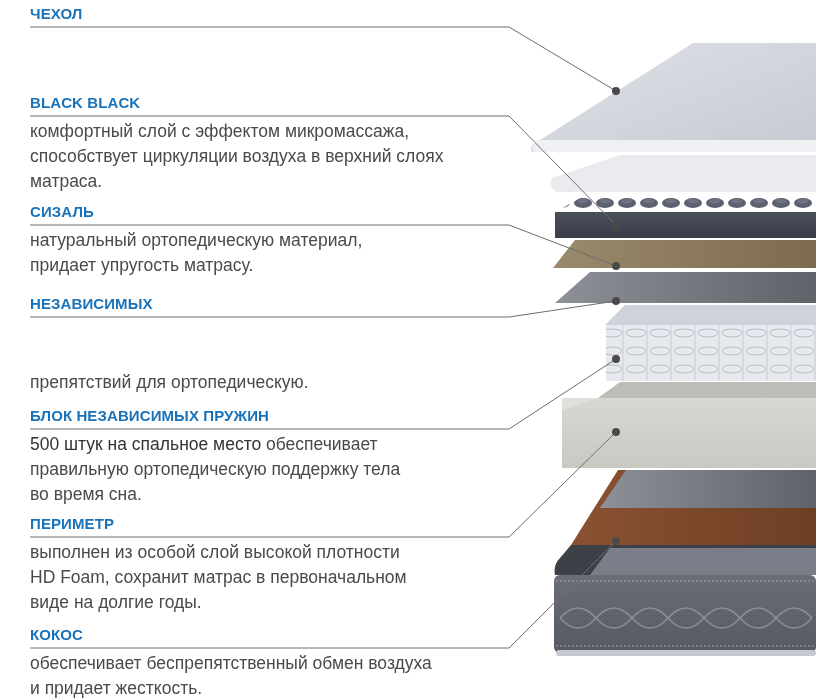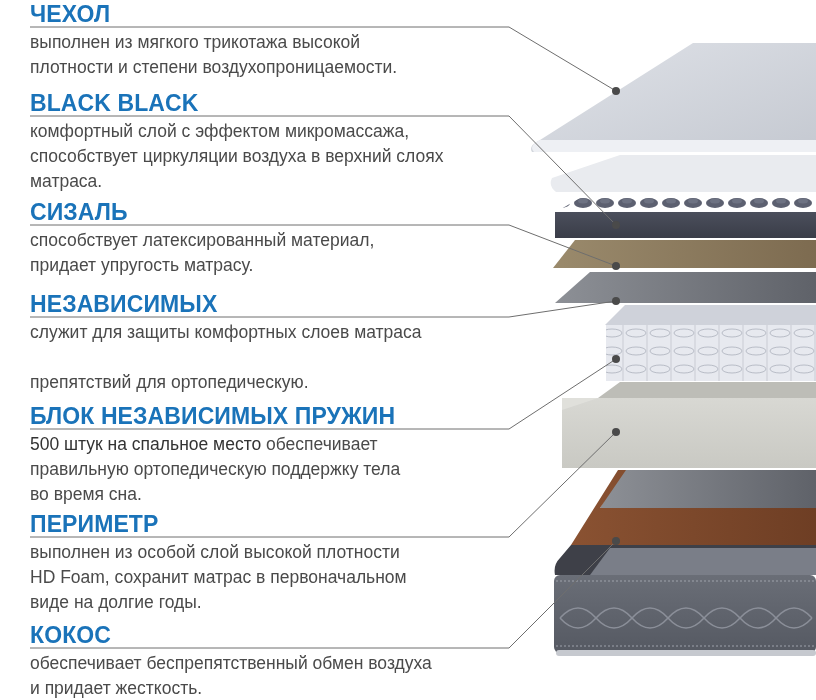--- a/index.html
+++ b/index.html
@@ -1,20 +1,20 @@
 <!DOCTYPE html>
 <html><head>
 <meta charset="utf-8">
 <style>
   html, body { margin:0; padding:0; background:#ffffff; }
   body { width:816px; height:700px; position:relative; overflow:hidden;
          font-family:"Liberation Sans", "DejaVu Sans", sans-serif; }
   .text-col { position:absolute; left:30px; top:0; width:480px; }
   .layer { position:absolute; left:0; width:480px; }
-  .layer-title { color:#1a73b9; font-weight:bold; font-size:23px; line-height:20px; margin:0; letter-spacing:0.1px; }
+  .layer-title { color:#1a73b9; font-weight:bold; font-size:15px; line-height:20px; margin:0; letter-spacing:0.1px; }
   .layer-desc { color:#4a4a4a; font-size:17.5px; line-height:25px; margin:0; padding-top:2px; }
   .layer-desc b { color:#333; font-weight:normal; }
   svg.overlay { position:absolute; left:0; top:0; pointer-events:none; }
   .mattress { position:absolute; left:0; top:0; width:816px; height:700px; }
 </style>
 </head>
 <body>
 
 <svg class="mattress" viewBox="0 0 816 700" width="816" height="700">
   <defs>
@@ -113,44 +113,40 @@
     <circle cx="616" cy="359" r="4" fill="#4a4a4a"></circle>
     <polyline points="30,537 509,537 616,432" fill="none" stroke="#6e6e6e" stroke-width="1"></polyline>
     <circle cx="616" cy="432" r="4" fill="#4a4a4a"></circle>
     <polyline points="30,648 509,648 616,541" fill="none" stroke="#6e6e6e" stroke-width="1"></polyline>
     <circle cx="616" cy="541" r="4" fill="#4a4a4a"></circle>
   </svg>
 
 <div class="text-col">
   <div class="layer" style="top:4px">
     <h3 class="layer-title">ЧЕХОЛ</h3>
-    <p class="layer-desc" style="padding-top:6px">
-      <span>выполнен из мягкого трикотажа высокой</span><br>
-      <span>плотности и степени воздухопроницаемости.</span>
-    </p>
   </div>
   <div class="layer" style="top:93px">
     <h3 class="layer-title">BLACK BLACK</h3>
     <p class="layer-desc" style="padding-top:6px">
       <span>комфортный слой с эффектом микромассажа,</span><br>
       <span>способствует циркуляции воздуха в верхний слоях</span><br>
       <span>матраса.</span>
     </p>
   </div>
   <div class="layer" style="top:202px">
     <h3 class="layer-title">СИЗАЛЬ</h3>
     <p class="layer-desc" style="padding-top:6px">
-      <span>способствует латексированный материал,</span><br>
+      <span>натуральный ортопедическую материал,</span><br>
       <span>придает упругость матрасу.</span>
     </p>
   </div>
   <div class="layer" style="top:294px">
     <h3 class="layer-title">НЕЗАВИСИМЫХ</h3>
     <p class="layer-desc" style="padding-top:6px">
-      <span>служит для защиты комфортных слоев матраса</span><br>
+      <br>
       <br>
       <span>препятствий для ортопедическую.</span>
     </p>
   </div>
   <div class="layer" style="top:406px">
     <h3 class="layer-title">БЛОК НЕЗАВИСИМЫХ ПРУЖИН</h3>
     <p class="layer-desc" style="padding-top:6px">
       <b>500 штук на спальное место</b><span> обеспечивает</span><br>
       <span>правильную ортопедическую поддержку тела</span><br>
       <span>во время сна.</span>

